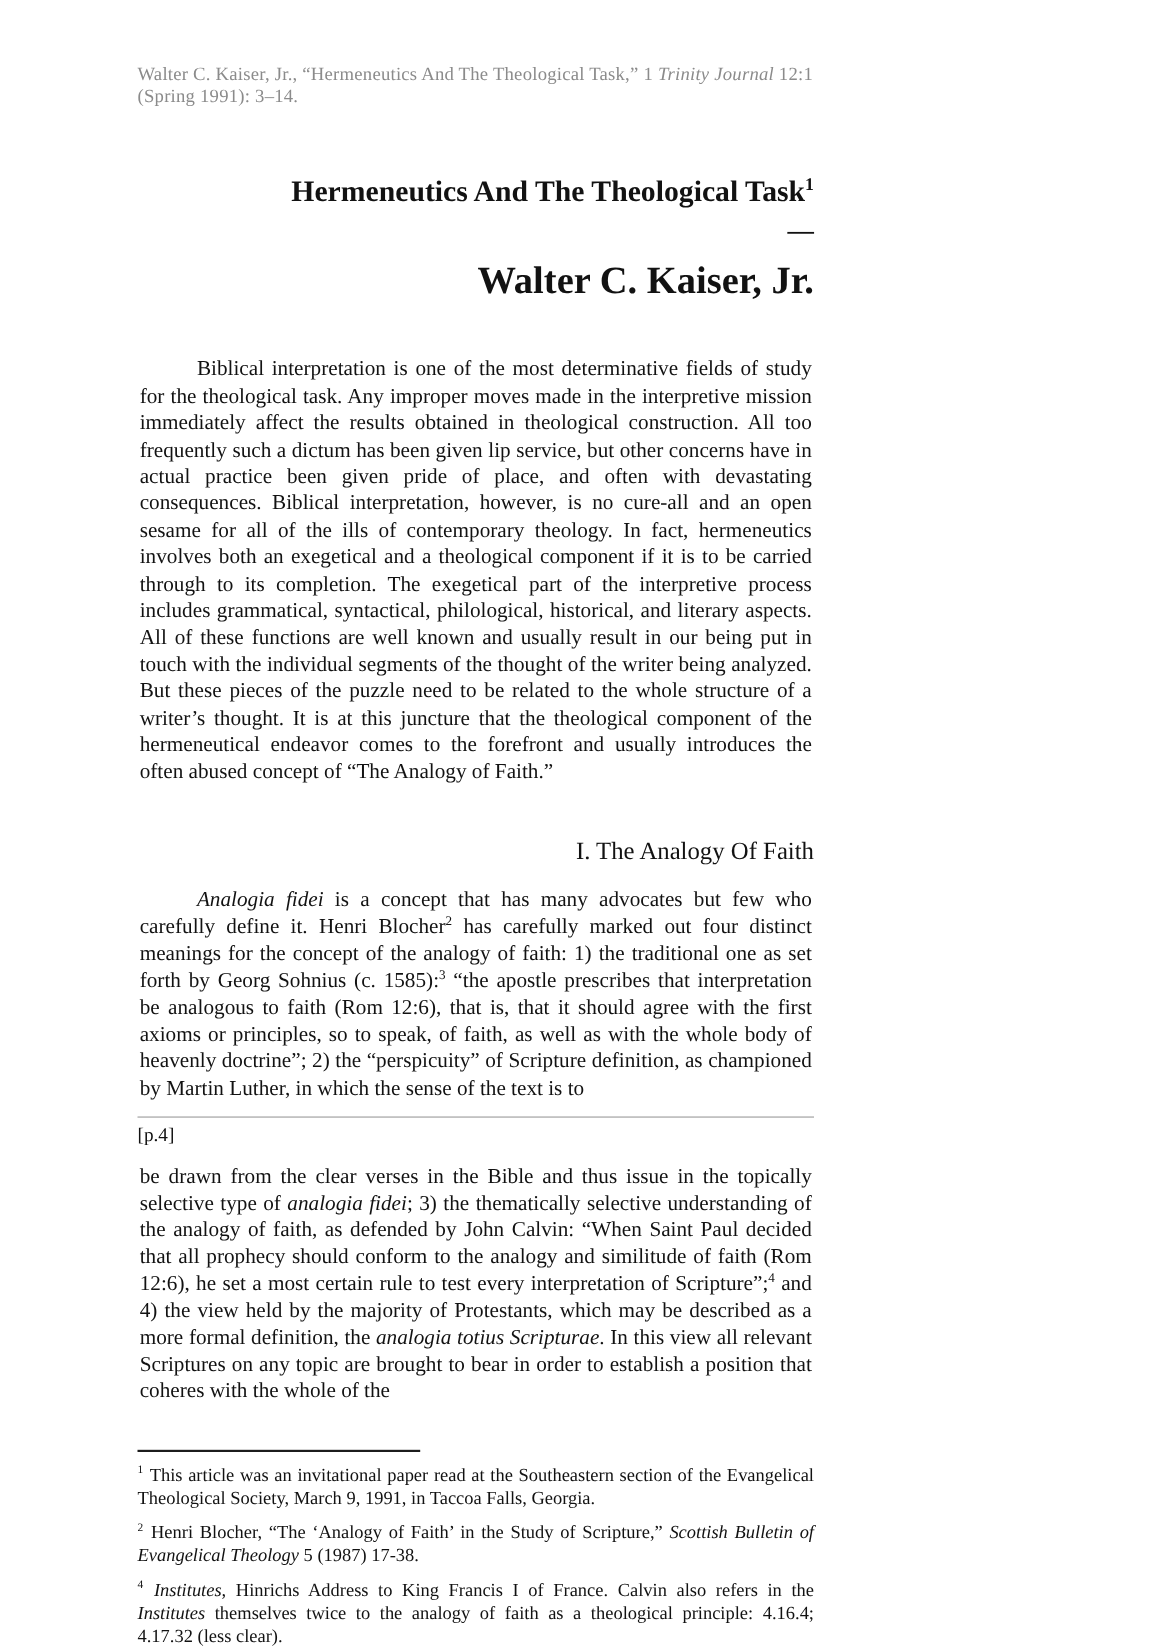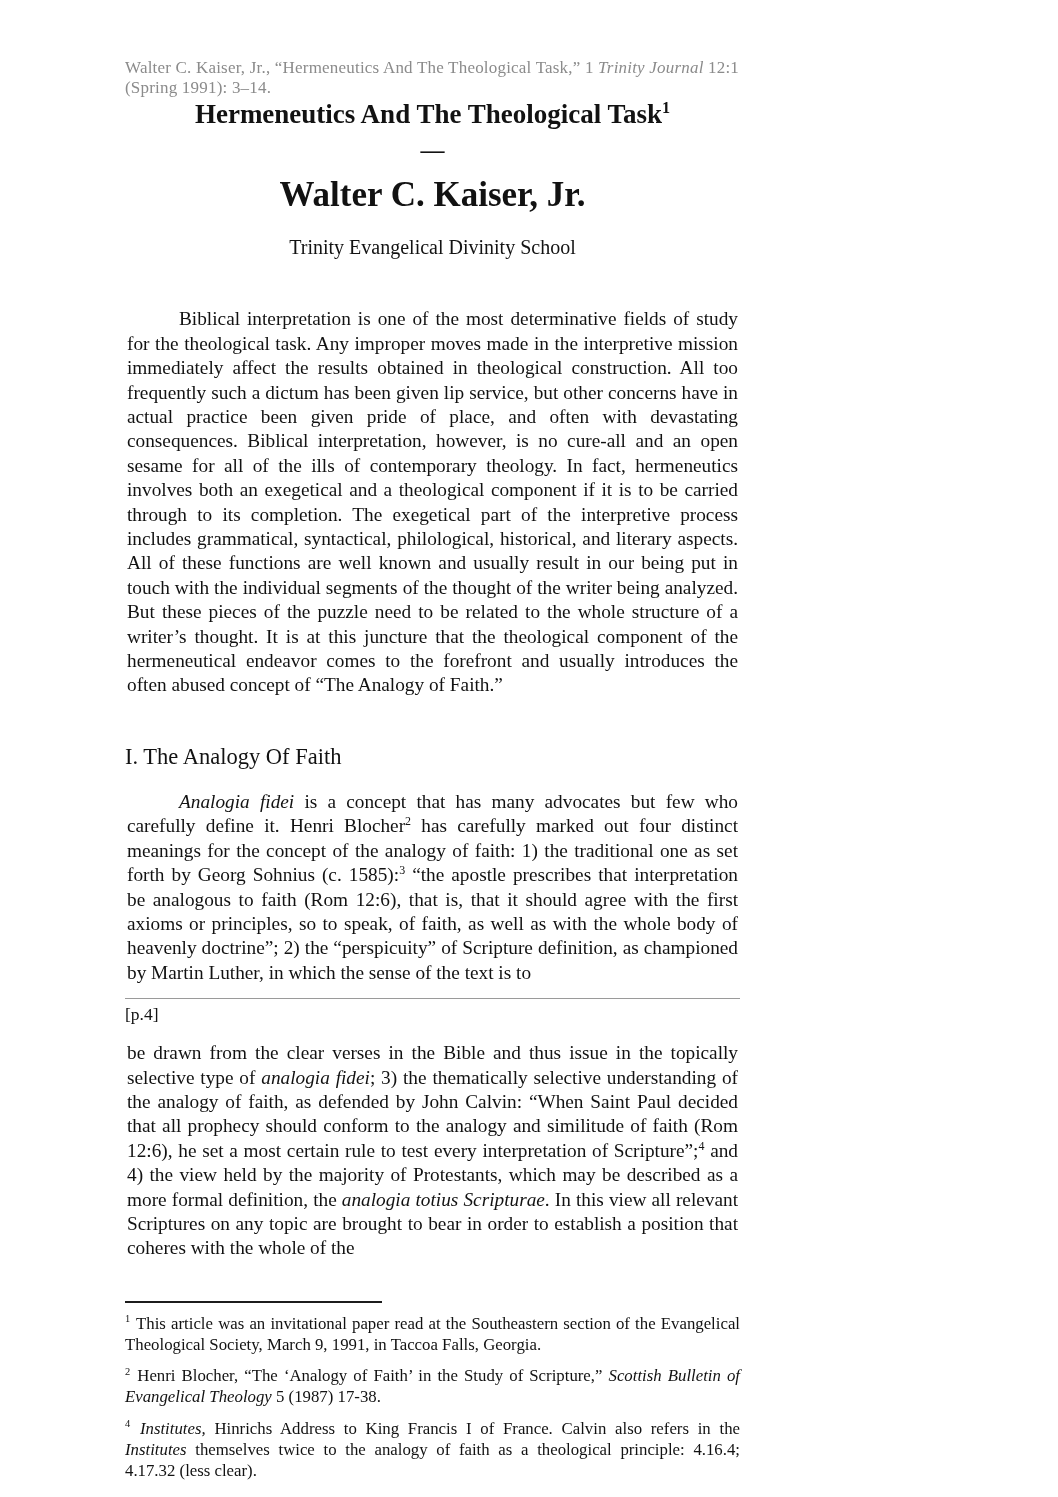--- a/index.html
+++ b/index.html
@@ -12,21 +12,21 @@
     font-family: "Liberation Serif", "DejaVu Serif", serif;
     color: #121212;
     overflow: hidden;
   }
   .running-header {
     font-size: 17px;
     color: #8b8b8b;
     margin: 0;
     letter-spacing: 0.2px;
   }
-  .title-block { text-align: center; }
+  .title-block { text-align: right; margin-top: 60px; }
   .article-title {
     font-size: 27px;
     font-weight: bold;
     margin: 0;
     line-height: 1.2;
   }
   .article-title sup { font-size: 60%; line-height: 0; }
   .title-divider {
     font-size: 24px;
     font-weight: bold;
@@ -47,21 +47,21 @@
   .body-para {
     font-size: 19.3px;
     line-height: 24.4px;
     text-align: justify;
     margin: 2px;
   }
   .body-para sup { font-size: 62%; line-height: 0; }
   .indent { text-indent: 52px; }
   .para1 { margin-top: 48px; }
   .section-heading {
-    text-align: left;
+    text-align: right;
     font-size: 22.5px;
     font-weight: normal;
     margin: 46px 0 20px 0;
   }
   .pagebreak-rule {
     border: none;
     border-top: 1px solid #9a9a9a;
     margin: 13px 0 0 0;
     height: 0;
   }
@@ -93,21 +93,20 @@
 <body>
 
 <div class="page">
 
   <p class="running-header"><span>Walter C. Kaiser, Jr., “Hermeneutics And The Theological Task,” 1 </span><i>Trinity Journal</i><span> 12:1 (Spring 1991): 3–14.</span></p>
 
   <div class="title-block">
     <h1 class="article-title"><span>Hermeneutics And The Theological Task</span><sup>1</sup></h1>
     <div class="title-divider">—</div>
     <div class="author">Walter C. Kaiser, Jr.</div>
-    <div class="affiliation">Trinity Evangelical Divinity School</div>
   </div>
 
   <p class="body-para indent para1"><span>Biblical interpretation is one of the most determinative fields of study for the theological task. Any improper moves made in the interpretive mission immediately affect the results obtained in theological construction. All too frequently such a dictum has been given lip service, but other concerns have in actual practice been given pride of place, and often with devastating consequences. Biblical interpretation, however, is no cure-all and an open sesame for all of the ills of contemporary theology. In fact, hermeneutics involves both an exegetical and a theological component if it is to be carried through to its completion. The exegetical part of the interpretive process includes grammatical, syntactical, philological, historical, and literary aspects. All of these functions are well known and usually result in our being put in touch with the individual segments of the thought of the writer being analyzed. But these pieces of the puzzle need to be related to the whole structure of a writer’s thought. It is at this juncture that the theological component of the hermeneutical endeavor comes to the forefront and usually introduces the often abused concept of “The Analogy of Faith.”</span></p>
 
   <h2 class="section-heading">I. The Analogy Of Faith</h2>
 
   <p class="body-para indent"><i>Analogia fidei</i><span> is a concept that has many advocates but few who carefully define it. Henri Blocher</span><sup>2</sup><span> has carefully marked out four distinct meanings for the concept of the analogy of faith: 1) the traditional one as set forth by Georg Sohnius (c. 1585):</span><sup>3</sup><span> “the apostle prescribes that interpretation be analogous to faith (Rom 12:6), that is, that it should agree with the first axioms or principles, so to speak, of faith, as well as with the whole body of heavenly doctrine”; 2) the “perspicuity” of Scripture definition, as championed by Martin Luther, in which the sense of the text is to</span></p>
 
   <hr class="pagebreak-rule">
 

